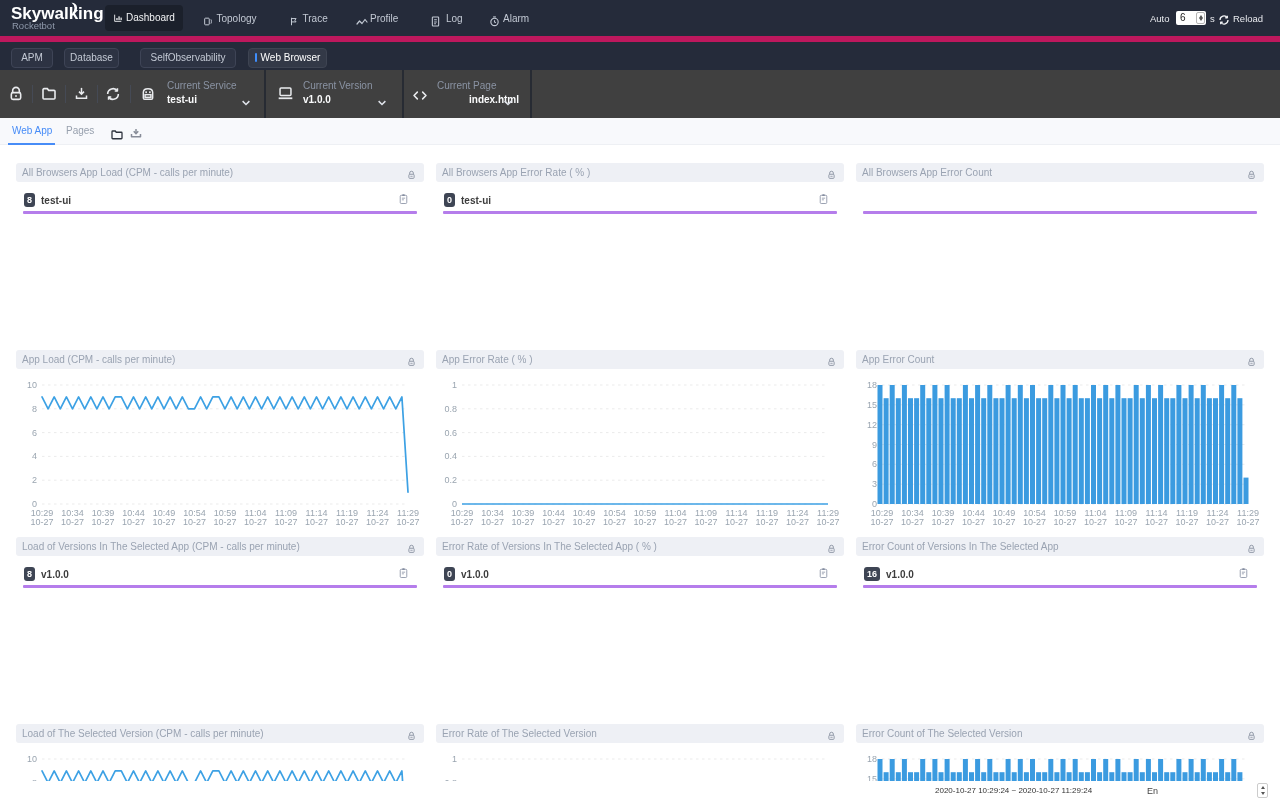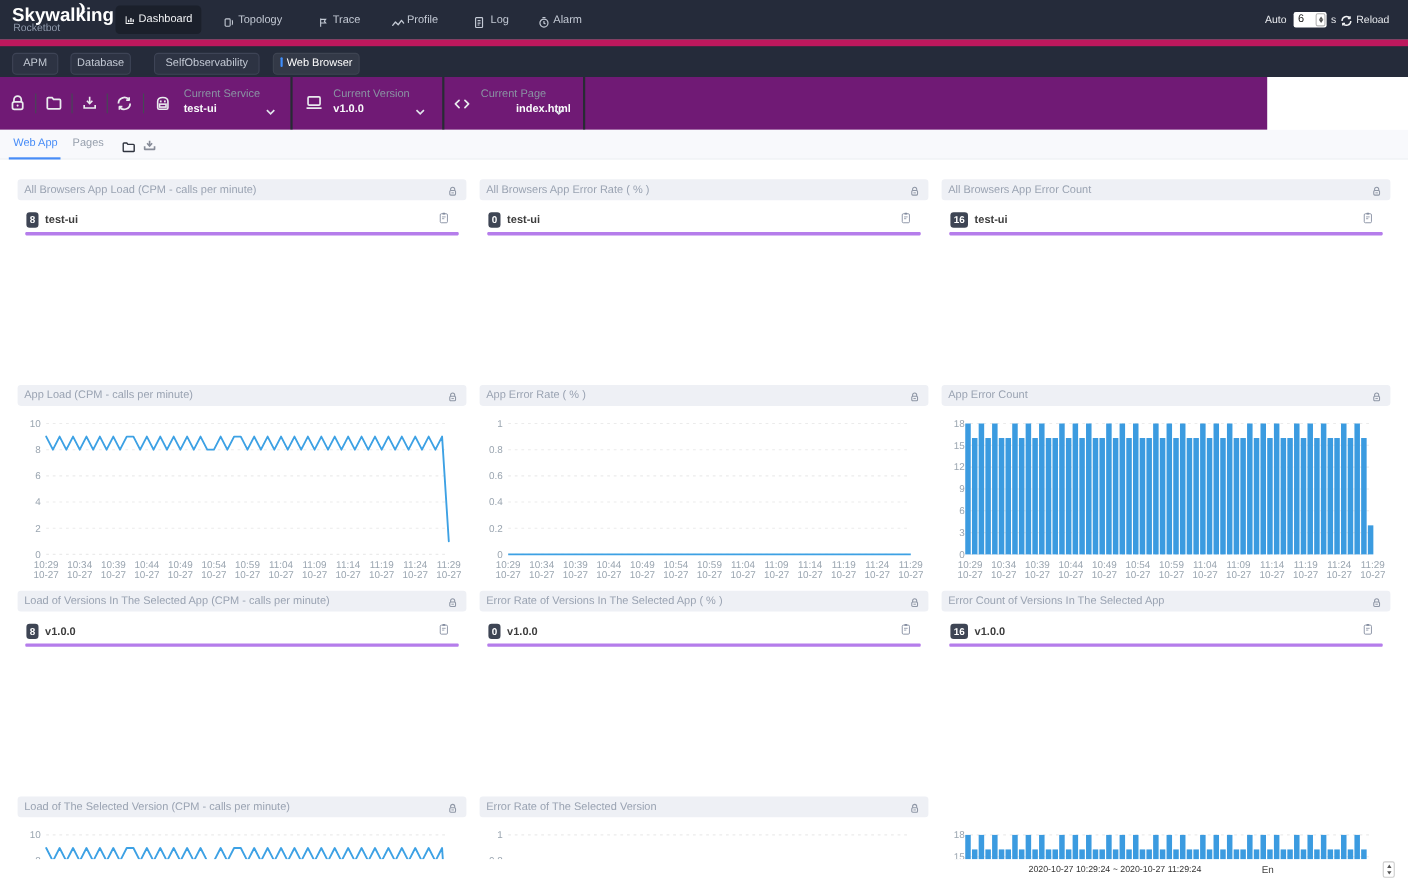--- a/index.html
+++ b/index.html
@@ -22,21 +22,21 @@
 .spinbox i { display:block; position:absolute; left:50%; width:0; height:0; border-left:2.5px solid transparent; border-right:2.5px solid transparent; transform:translateX(-50%); }
 .spinbox i.up { top:2px; border-bottom:3px solid #555; }
 .spinbox i.dn { bottom:2px; border-top:3px solid #555; }
 #autoinput .sp { right:1px; top:1px; width:9px; height:12px; border:1px solid #b5b5b5; border-radius:2px; }
 
 #tabrow { position:absolute; left:0; top:36px; width:1280px; height:34px; background:#252b3a; border-top:6px solid #be185d; }
 .gtab { position:absolute; top:6px; height:20px; line-height:18px; background:#2d3343; border:1px solid #3e4456; border-radius:4px; color:#c3c9d4; font-size:10px; text-align:center; white-space:nowrap; }
 .gtab.active { color:#fff; background:#333947; border-color:#3e4452; }
 .bluebar { display:inline-block; width:2px; height:9px; background:#3f8efc; border-radius:1px; margin-right:4px; vertical-align:-1px; }
 
-#toolbar { position:absolute; left:0; top:70px; width:1152px; height:48px; background:#701a75; }
+#toolbar { position:absolute; left:0; top:70px; width:1280px; height:48px; background:#404040; }
 .tsep { position:absolute; top:15px; width:1px; height:18px; background:#454a55; }
 .gsep { position:absolute; top:0; width:2px; height:48px; background:#272b33; }
 .ticon { position:absolute; top:16px; }
 .sel-label { position:absolute; color:#8a93a3; font-size:10px; top:10px; white-space:nowrap; }
 .sel-value { position:absolute; color:#fafbfc; font-size:10px; font-weight:bold; top:24px; white-space:nowrap; }
 
 #pagetabs { position:absolute; left:0; top:118px; width:1280px; height:27px; background:#f8f9fc; border-bottom:1px solid #eef0f4; }
 #pt-webapp { position:absolute; left:12px; top:7px; color:#478cf7; font-size:10px; }
 #pt-underline { position:absolute; left:8px; top:25px; width:47px; height:2px; background:#478cf7; }
 #pt-pages { position:absolute; left:66px; top:7px; color:#97a0ad; font-size:10px; }
@@ -215,25 +215,20 @@
           <rect x="8" y="1.5" width="6" height="4" rx="1" fill="#848da0" stroke="none"></rect>
           <path d="M7 11h8M7 15h5" stroke-width="1.8"></path>
         </svg></span></div>
     <div class="prule"></div>
   </div>
 <div class="card" style="left:856px;top:163px;height:186px;">
     <div class="chead"><span>All Browsers App Error Count</span><span class="clock"><svg width="9" height="10" viewBox="0 0 24 26" fill="none" stroke="#8f97a6" stroke-width="2.6">
           <path d="M7 11V8a5 5 0 0 1 10 0v3"></path>
           <rect x="5" y="11" width="14" height="11" rx="2.5"></rect>
           <path d="M9 16.5h6" stroke-width="2.2"></path>
-        </svg></span></div>
-    <div class="brow"><span class="badge">16</span><span class="bname">test-ui</span><span class="clip"><svg width="9" height="12" viewBox="0 0 22 26" fill="none" stroke="#848da0" stroke-width="2">
-          <rect x="3" y="4" width="16" height="20" rx="2.5"></rect>
-          <rect x="8" y="1.5" width="6" height="4" rx="1" fill="#848da0" stroke="none"></rect>
-          <path d="M7 11h8M7 15h5" stroke-width="1.8"></path>
         </svg></span></div>
     <div class="prule"></div>
   </div>
 <div class="card" style="left:16px;top:349.5px;height:186px;">
     <div class="chead"><span>App Load (CPM - calls per minute)</span><span class="clock"><svg width="9" height="10" viewBox="0 0 24 26" fill="none" stroke="#8f97a6" stroke-width="2.6">
           <path d="M7 11V8a5 5 0 0 1 10 0v3"></path>
           <rect x="5" y="11" width="14" height="11" rx="2.5"></rect>
           <path d="M9 16.5h6" stroke-width="2.2"></path>
         </svg></span></div>
     <svg width="408" height="169" viewBox="0 0 408 169" style="position:absolute;left:0;top:19px;">
@@ -565,20 +560,25 @@
       <text x="331.0" y="147" text-anchor="middle" class="ax">11:19</text>
       <text x="331.0" y="156" text-anchor="middle" class="ax">10-27</text>
       <text x="361.5" y="147" text-anchor="middle" class="ax">11:24</text>
       <text x="361.5" y="156" text-anchor="middle" class="ax">10-27</text>
       <text x="392.0" y="147" text-anchor="middle" class="ax">11:29</text>
       <text x="392.0" y="156" text-anchor="middle" class="ax">10-27</text>
       <line x1="26.0" y1="135.0" x2="392.0" y2="135.0" stroke="#3da1e4" stroke-width="1.7"></line>
     </svg>
   </div>
 <div class="card" style="left:856px;top:723.5px;height:77px;">
+    <div class="chead"><span>Error Count of The Selected Version</span><span class="clock"><svg width="9" height="10" viewBox="0 0 24 26" fill="none" stroke="#8f97a6" stroke-width="2.6">
+          <path d="M7 11V8a5 5 0 0 1 10 0v3"></path>
+          <rect x="5" y="11" width="14" height="11" rx="2.5"></rect>
+          <path d="M9 16.5h6" stroke-width="2.2"></path>
+        </svg></span></div>
     <svg width="408" height="169" viewBox="0 0 408 169" style="position:absolute;left:0;top:19px;">
       <line x1="26.0" y1="135.0" x2="392.0" y2="135.0" stroke="#ebebeb" stroke-width="1" stroke-dasharray="2.5 3.5"></line>
       <text x="21" y="138.0" text-anchor="end" class="ax">0</text>
       <line x1="26.0" y1="115.2" x2="392.0" y2="115.2" stroke="#ebebeb" stroke-width="1" stroke-dasharray="2.5 3.5"></line>
       <text x="21" y="118.2" text-anchor="end" class="ax">3</text>
       <line x1="26.0" y1="95.3" x2="392.0" y2="95.3" stroke="#ebebeb" stroke-width="1" stroke-dasharray="2.5 3.5"></line>
       <text x="21" y="98.3" text-anchor="end" class="ax">6</text>
       <line x1="26.0" y1="75.5" x2="392.0" y2="75.5" stroke="#ebebeb" stroke-width="1" stroke-dasharray="2.5 3.5"></line>
       <text x="21" y="78.5" text-anchor="end" class="ax">9</text>
       <line x1="26.0" y1="55.7" x2="392.0" y2="55.7" stroke="#ebebeb" stroke-width="1" stroke-dasharray="2.5 3.5"></line>

